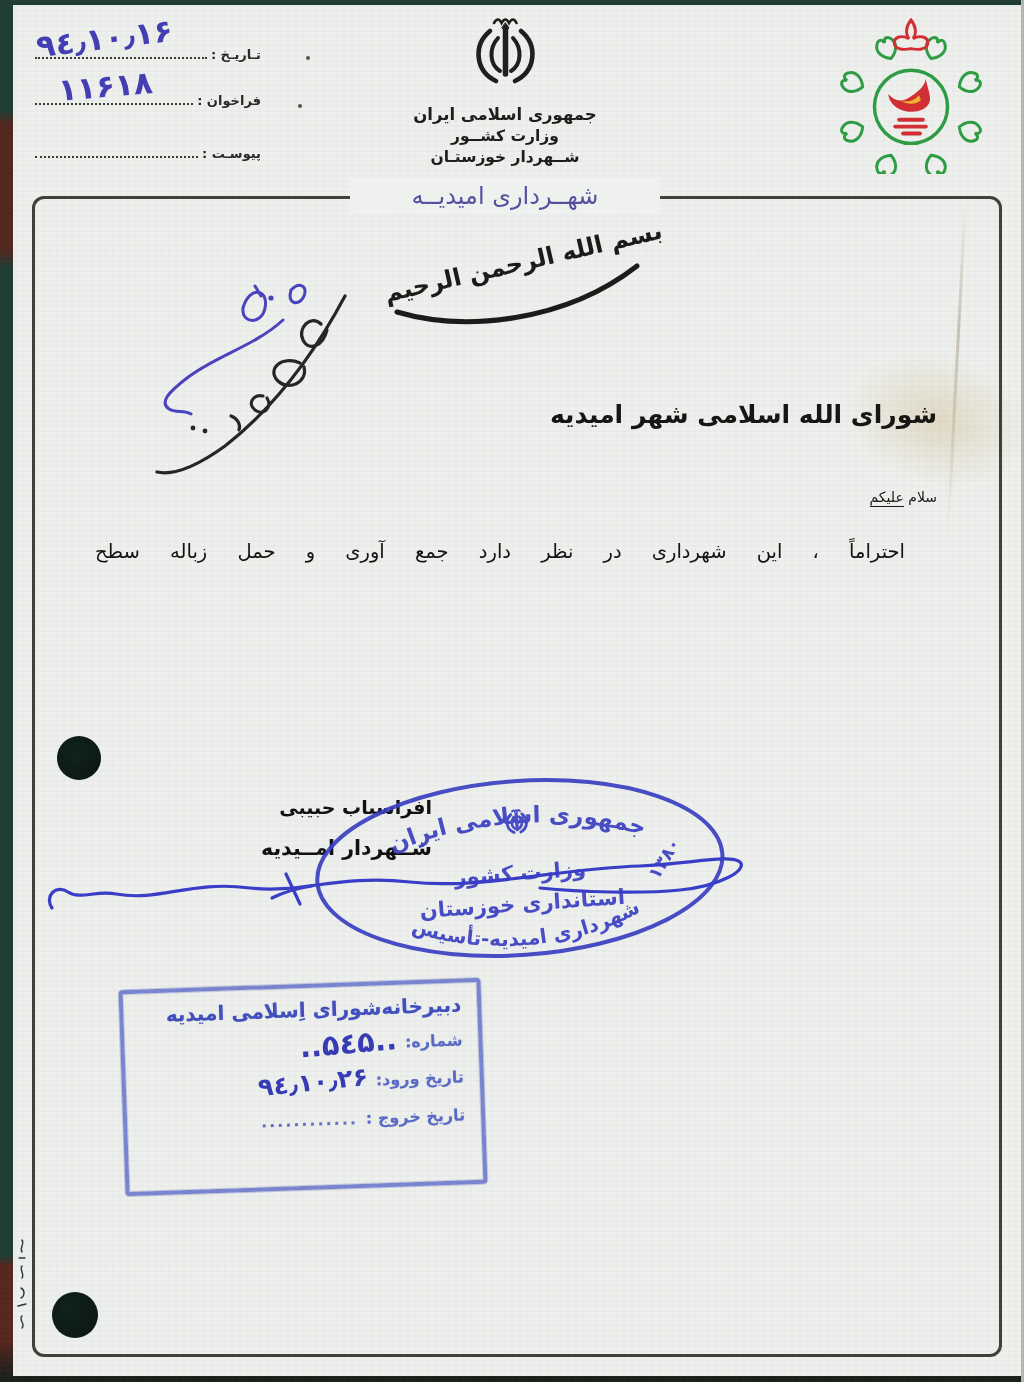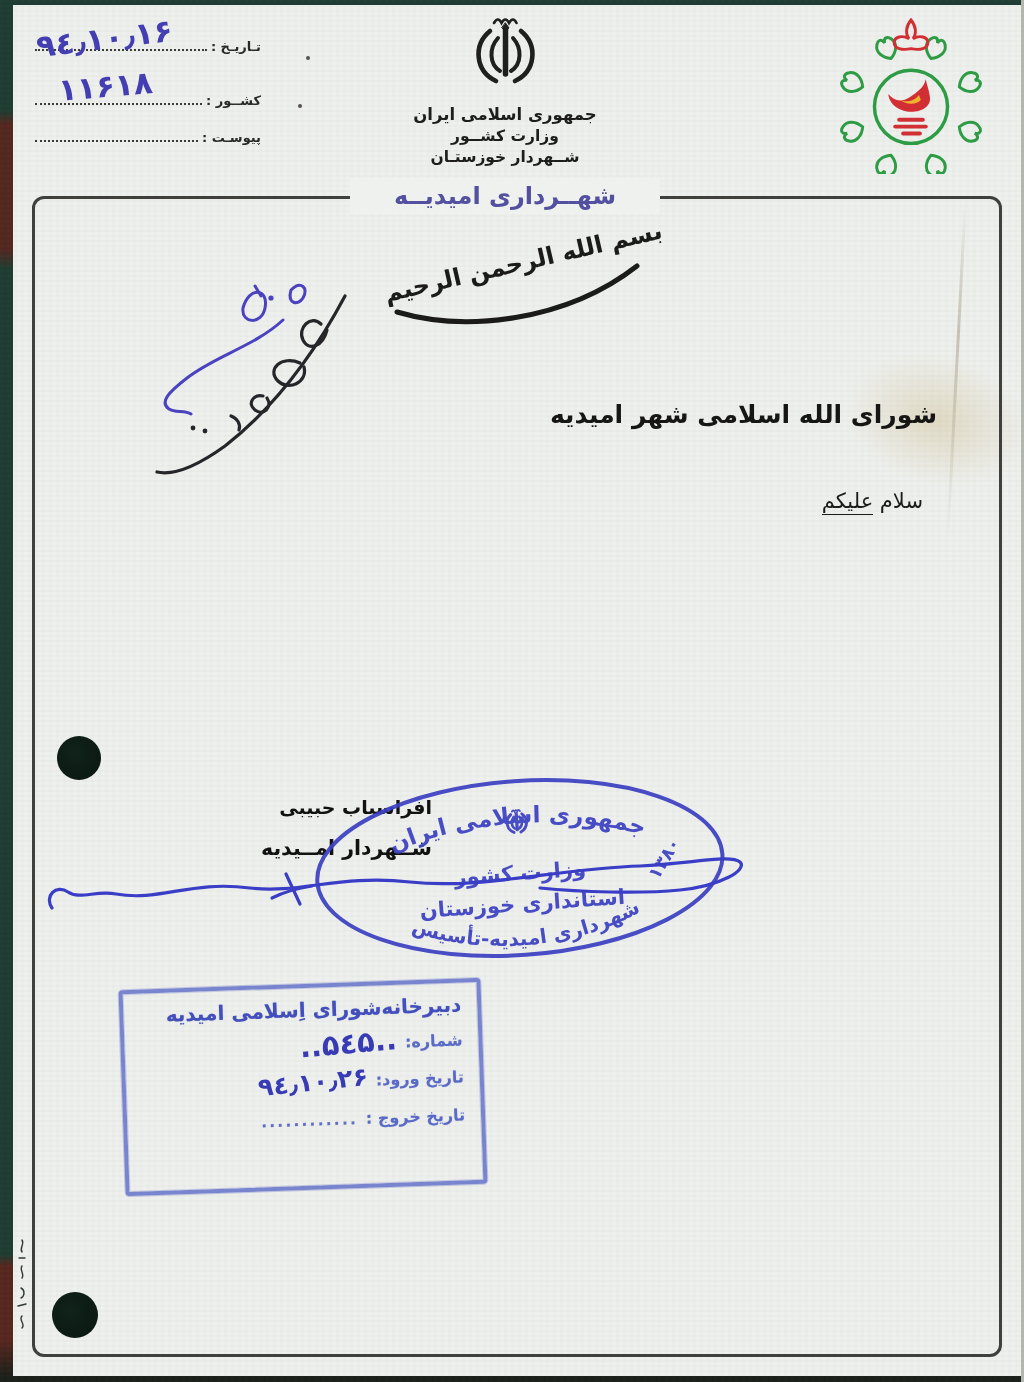--- a/index.html
+++ b/index.html
@@ -27,26 +27,26 @@
   .ref-label{font-size:13px;font-weight:bold;color:#2a2a28;white-space:nowrap;padding-right:2px;}
   .ref-dots{flex:1;border-bottom:2.6px dotted #3a3a36;margin:0 4px 3px 0;height:1px;}
   .hand{color:#443eb3;font-weight:bold;direction:ltr;letter-spacing:1px;}
   .hand-date{left:36px;top:20px;font-size:31px;transform:rotate(-7deg);}
   .hand-num{left:58px;top:68px;font-size:31px;transform:rotate(-5deg);}
   
   .org{left:340px;top:14px;width:330px;text-align:center;color:#1d1d1b;direction:rtl;}
   .org .l1{font-size:16.5px;font-weight:bold;margin-top:3px;}
   .org .l2,.org .l3{font-size:15.5px;font-weight:bold;margin-top:3px;}
   .muni{left:350px;top:178px;width:310px;height:36px;line-height:36px;text-align:center;
-    font-size:24px;font-weight:bold;color:#53509f;background:#eff1ee;z-index:6;direction:rtl;}
+    font-size:24px;font-weight:normal;color:#53509f;background:#eff1ee;z-index:6;direction:rtl;}
   
   .frame{left:32px;top:196px;width:964px;height:1155px;border:3px solid #3f3f3c;border-radius:12px;z-index:2;}
   
   .recipient{right:87px;top:400px;font-size:25px;font-weight:bold;color:#161614;direction:rtl;z-index:5;}
-  .salam{right:101px;top:489px;font-size:21px;color:#1b1b19;direction:rtl;z-index:5;text-align:center;}
+  .salam{right:87px;top:489px;font-size:14px;color:#1b1b19;direction:rtl;z-index:5;text-align:center;}
   .salam .u{border-bottom:1.5px solid #1b1b19;padding-bottom:1px;}
   .para{left:95px;top:524px;width:840px;direction:rtl;font-size:19.5px;line-height:56px;color:#141412;z-index:5;}
   .para .jl{text-align:justify;text-align-last:justify;}
   .para .ind{padding-right:30px;}
   .signer{right:592px;top:796px;width:190px;text-align:right;direction:rtl;color:#111;z-index:10;}
   .signer .nm{font-size:19px;font-weight:bold;}
   .signer .tt{font-size:20.5px;font-weight:bold;margin-top:18px;}
   
   .oval-stamp{left:300px;top:768px;width:440px;height:204px;transform:rotate(-4deg);opacity:.93;z-index:20;}
   .sig-svg{left:40px;top:838px;width:720px;height:95px;z-index:30;}
@@ -77,29 +77,29 @@
 <div class="abs edge-top"></div>
 <div class="abs edge-left"></div>
 <div class="abs edge-bottom"></div>
 <div class="abs edge-right"></div>
 <div class="abs grain"></div>
 <div class="abs stain1"></div>
 <div class="abs crease"></div>
 <div class="abs speck" style="left:306px;top:56px;"></div>
 <div class="abs speck" style="left:298px;top:104px;"></div>
 
-<div class="abs ref-row" style="top:34px;">
+<div class="abs ref-row" style="top:42px;">
   <span class="ref-label">تـاریـخ :</span>
   <span class="ref-dots"></span>
 </div>
 <div class="abs ref-row" style="top:88px;">
-  <span class="ref-label">کشــور :</span>
+  <span class="ref-label">فراخوان :</span>
   <span class="ref-dots"></span>
 </div>
-<div class="abs ref-row" style="top:125px;">
+<div class="abs ref-row" style="top:141px;">
   <span class="ref-label">پیوسـت :</span>
   <span class="ref-dots"></span>
 </div>
 <div class="abs hand hand-date">٩٤٫١٠٫١۶</div>
 <div class="abs hand hand-num">١١۶١٨</div>
 
 <div class="abs org">
   <svg width="95" height="88" viewBox="0 0 95 88" style="display:block;margin:0 auto;">
     <g fill="none" stroke="#1f1f1d" stroke-linecap="round">
       <path d="M 36,9 q 4,-7 7.5,0 q 4,-7 7.5,0 q 4,-7 7.5,0" stroke-width="2.6"></path>
@@ -168,20 +168,21 @@
   </g>
   <circle cx="176" cy="30" r="2.6" fill="#4a43c0"></circle>
 </svg>
 
 <div class="abs recipient">شورای الله اسلامی شهر امیدیه</div>
 <div class="abs salam">
   <span>سلام</span>
   <span class="u">علیکم</span>
 </div>
 <div class="abs para">
+  <div class="jl ind">احتراماً ، این شهرداری در نظر دارد جمع آوری و حمل زباله سطح</div>
 </div>
 
 <div class="abs signer">
   <div class="nm">افراسیاب حبیبی</div>
   <div class="tt">شــهردار امــیدیه</div>
 </div>
 
 <svg class="abs oval-stamp" viewBox="0 0 440 204">
   <defs>
     <path id="arct" d="M 40,120 A 182,76 0 0 1 400,120"></path>

